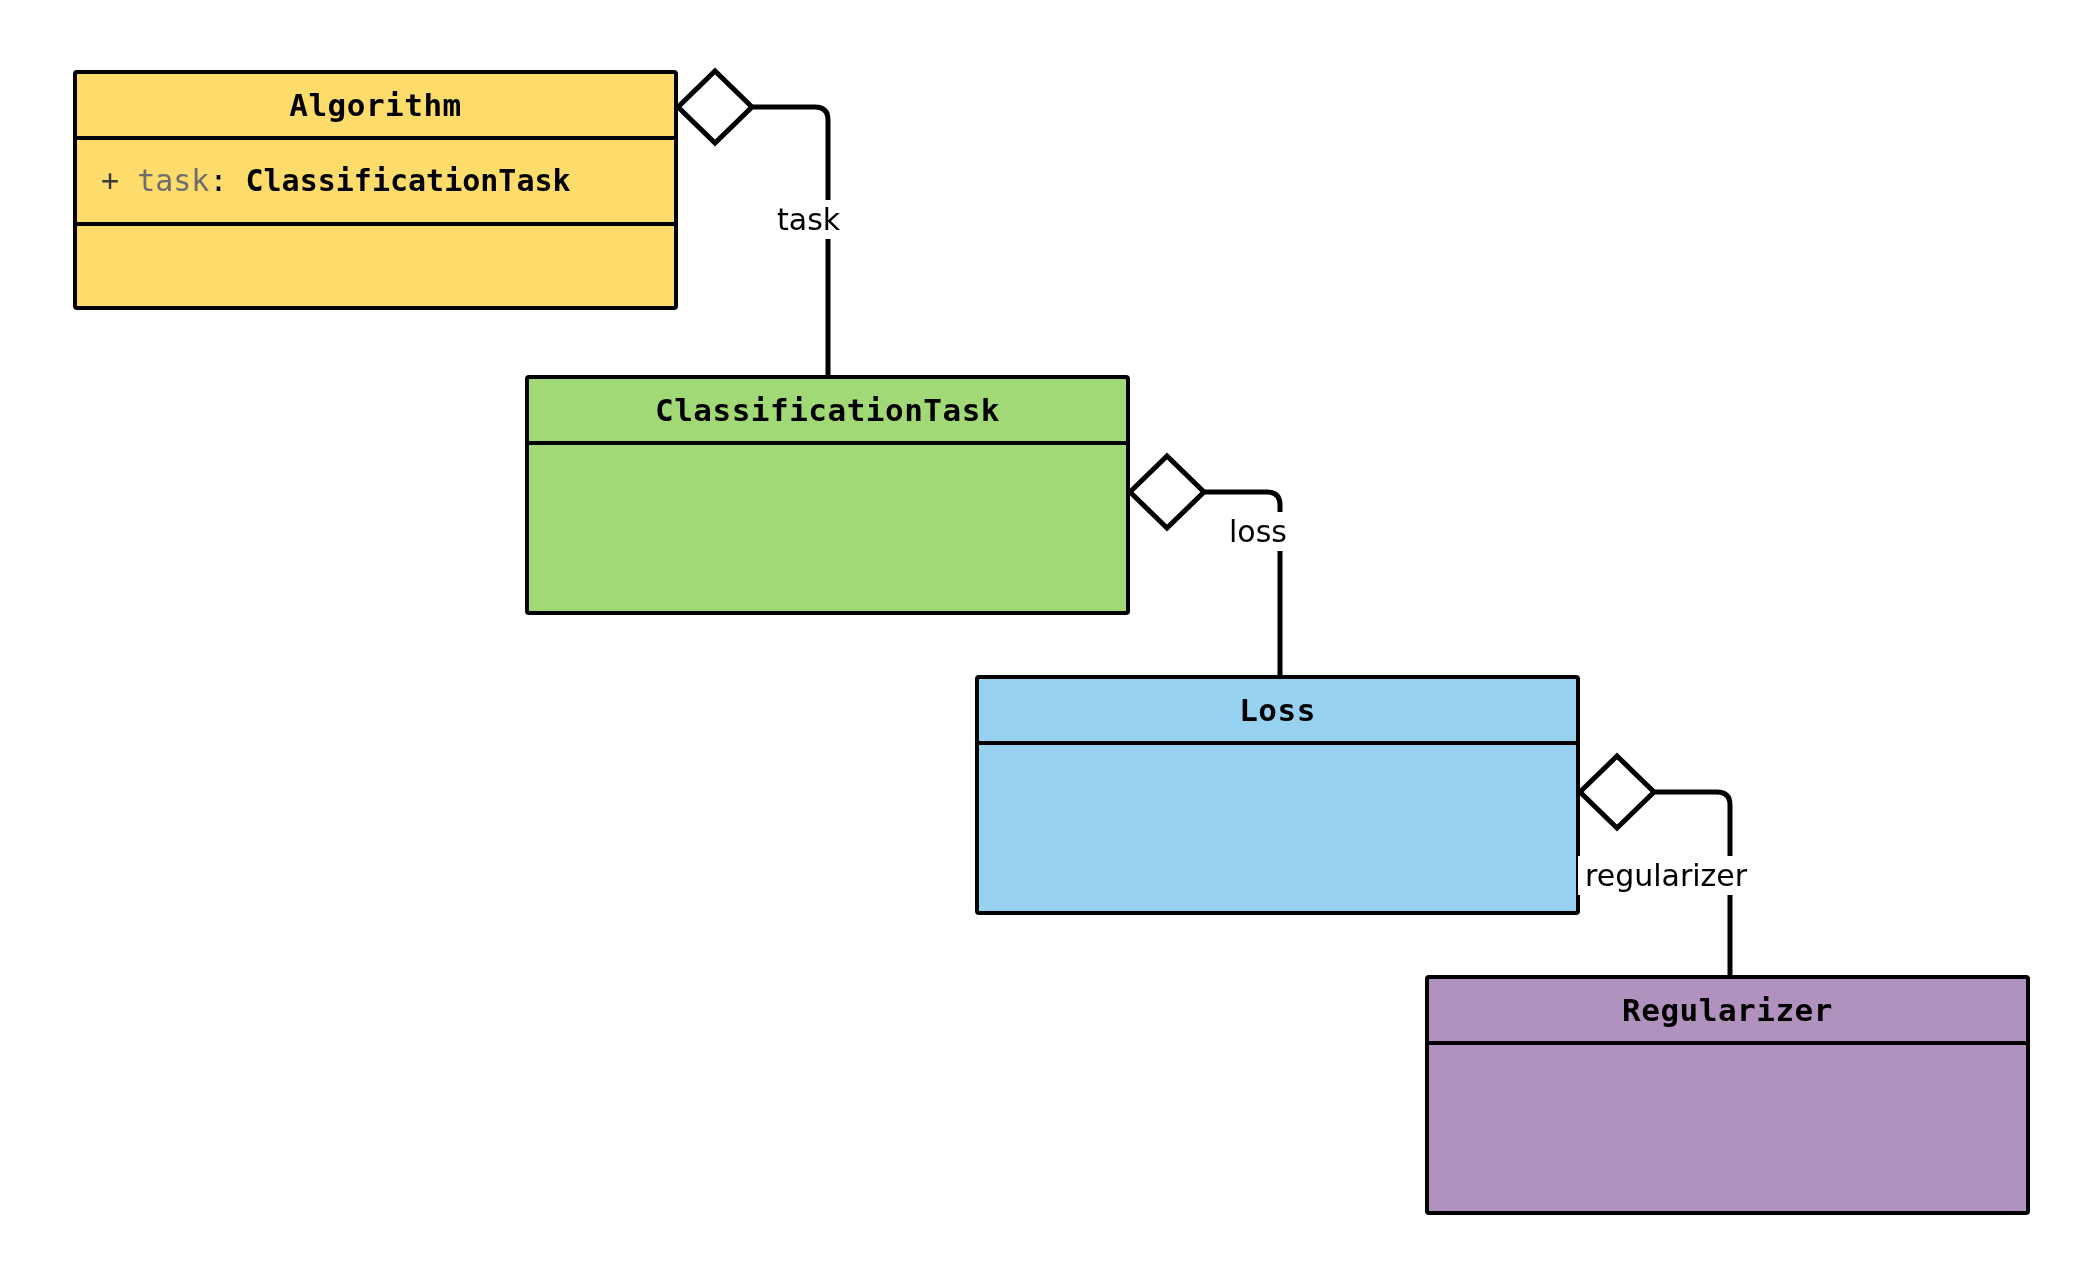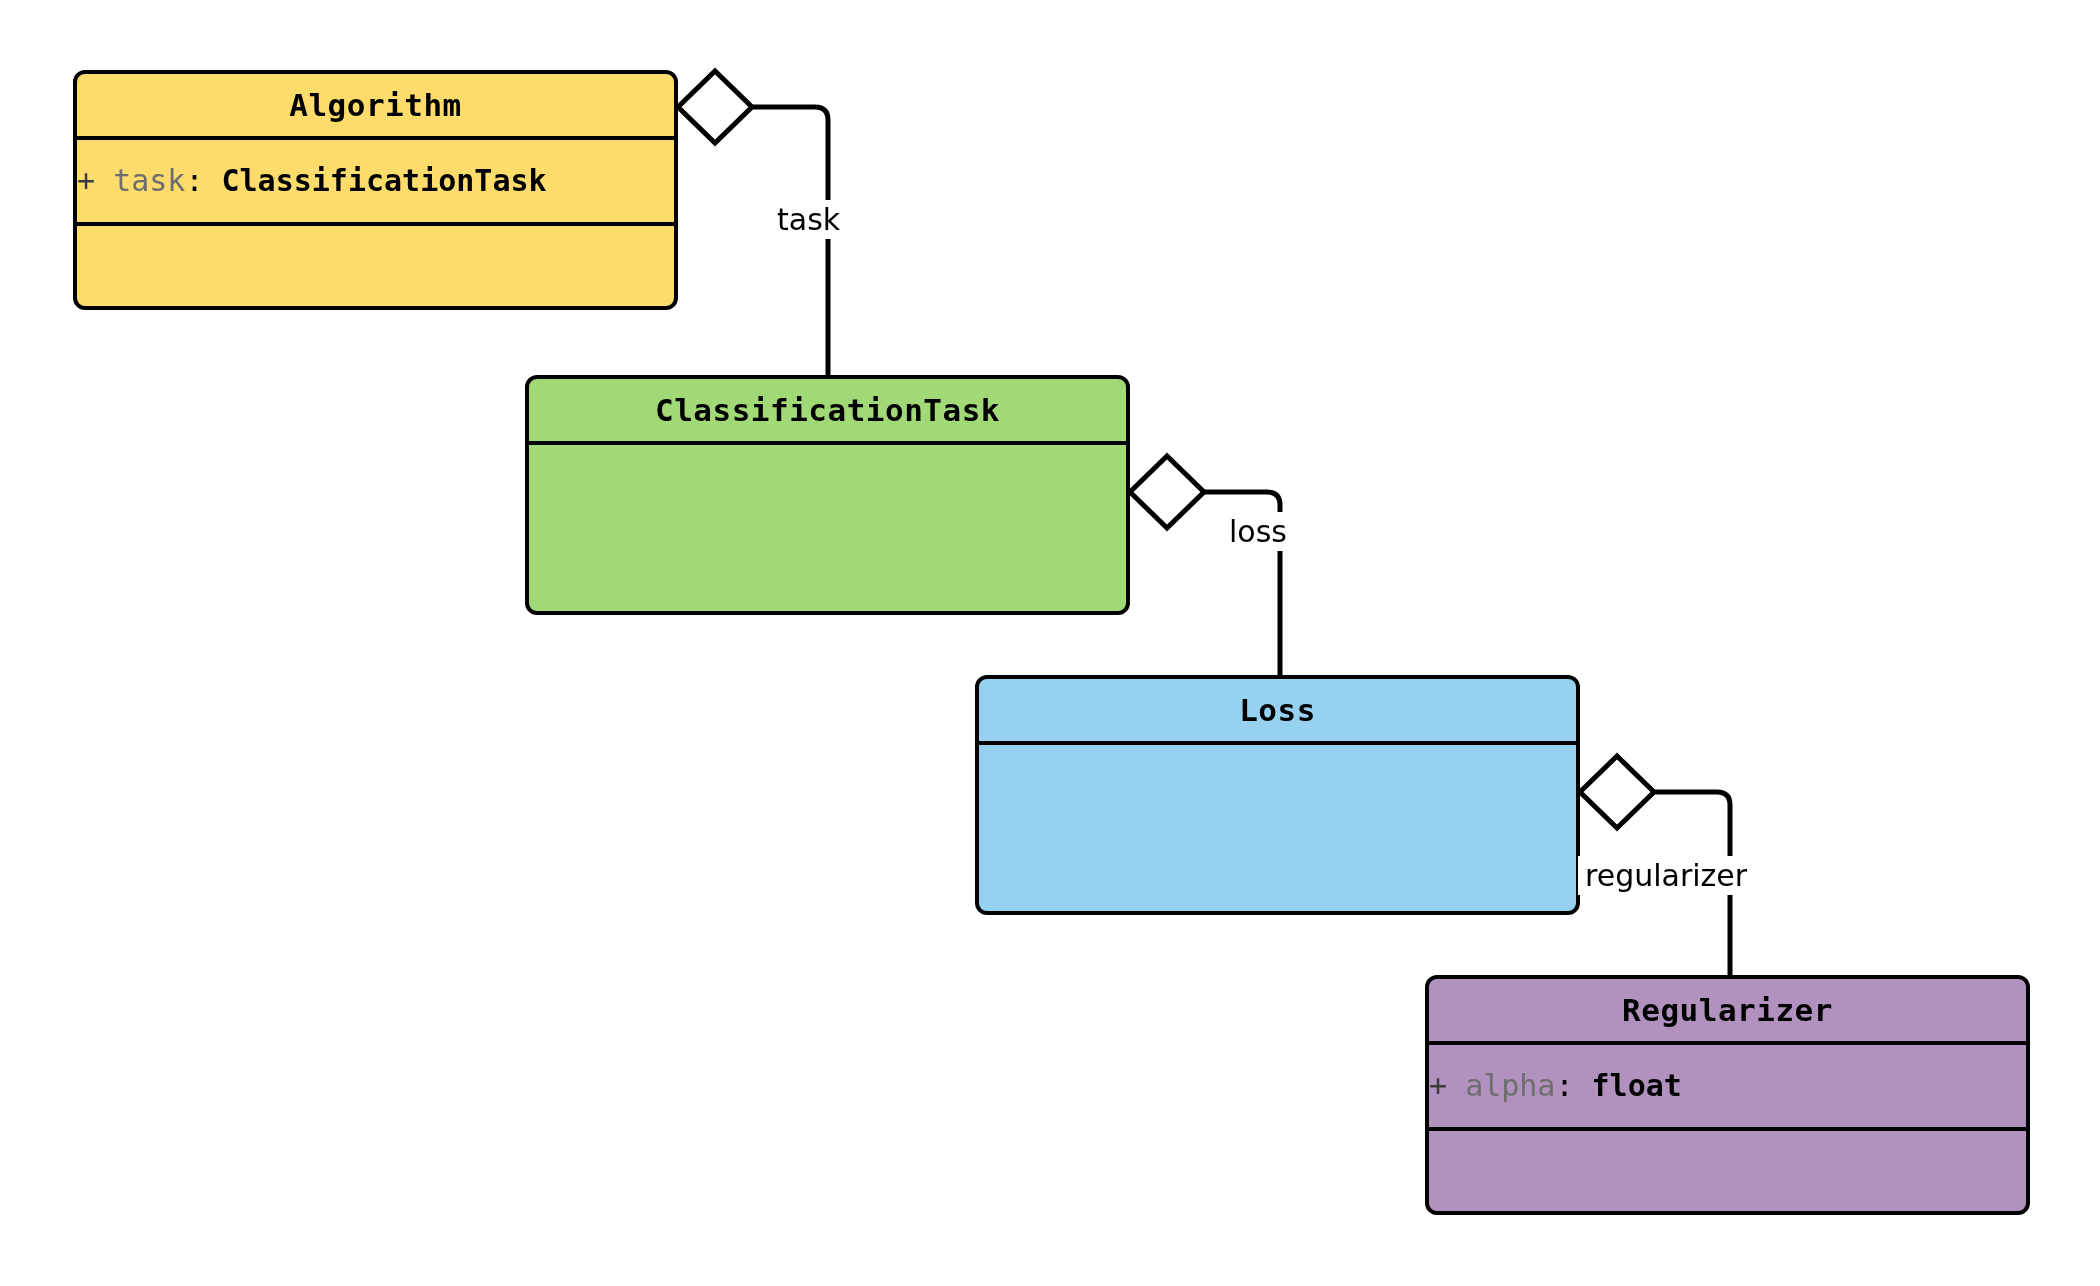--- a/index.html
+++ b/index.html
@@ -14,21 +14,21 @@
     background: #ffffff;
     overflow: hidden;
     font-family: "DejaVu Sans Mono", "Liberation Mono", monospace;
   }
 
   
   .uml-class {
     position: absolute;
     box-sizing: border-box;
     border: 4px solid #000000;
-    border-radius: 12px;
+    border-radius: 4px;
     overflow: hidden;
     z-index: 3;
   }
   .uml-header {
     box-sizing: border-box;
     height: 66px;
     display: flex;
     align-items: center;
     justify-content: center;
     font-family: "DejaVu Sans Mono", "Liberation Mono", monospace;
@@ -36,20 +36,21 @@
     font-size: 31px;
     letter-spacing: 0.5px;
     color: #000000;
     border-bottom: 4px solid #000000;
   }
   .uml-attrs {
     box-sizing: border-box;
     height: 86px;
     display: flex;
     align-items: center;
+    padding-left: 24px;
     border-bottom: 4px solid #000000;
     text-align: right;
   }
   .uml-methods {
     box-sizing: border-box;
     height: 80px;
   }
   .attr-line {
     font-family: "DejaVu Sans Mono", "Liberation Mono", monospace;
     font-size: 30px;
@@ -134,19 +135,16 @@
     <div class="uml-methods"></div>
   </div>
 
   <div class="uml-class" style="left:975px; top:675px; width:605px; height:240px; background:#96D2F0;">
     <div class="uml-header">Loss</div>
     <div class="uml-methods"></div>
   </div>
 
   <div class="uml-class" style="left:1425px; top:975px; width:605px; height:240px; background:#B191BE;">
     <div class="uml-header">Regularizer</div>
-    <div class="uml-attrs">
-      <span class="attr-line"><span class="attr-vis">+</span><span class="attr-name" style="white-space:pre;"> </span><span class="attr-name">alpha</span><span class="attr-colon">:</span><span class="attr-type" style="white-space:pre;"> </span><span class="attr-type">float</span></span>
-    </div>
     <div class="uml-methods"></div>
   </div>
 
 </div>
 
 </body></html>

